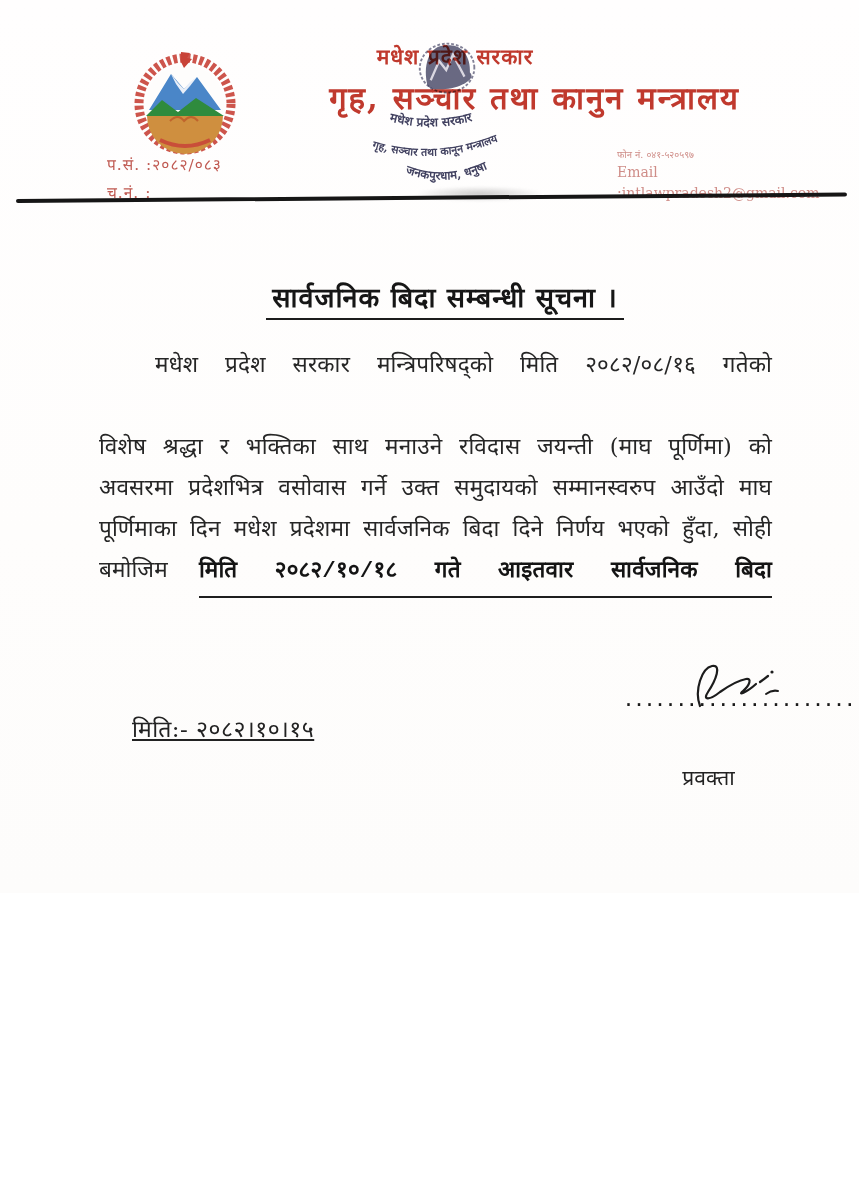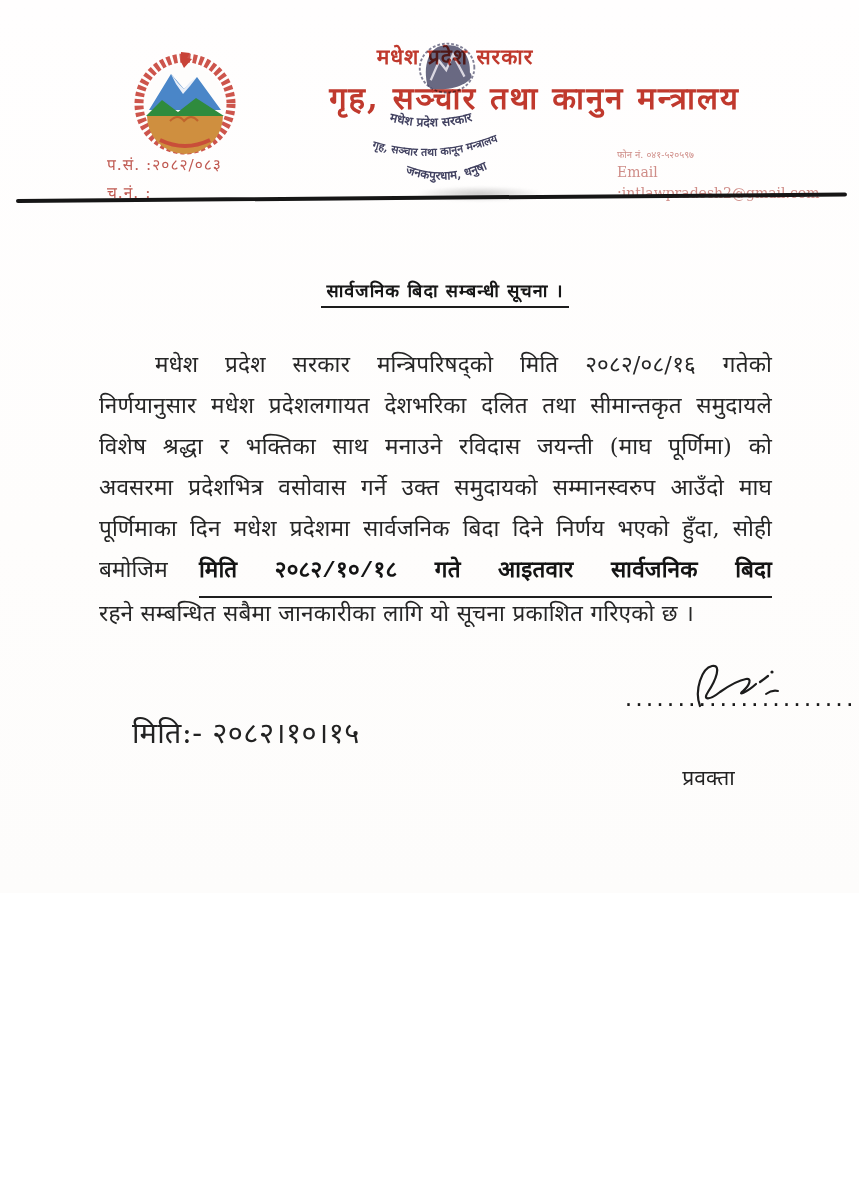--- a/index.html
+++ b/index.html
@@ -44,41 +44,41 @@
   }
   .smudge {
     position:absolute; left:415px; top:186px; width:130px; height:16px;
     background:radial-gradient(ellipse at center, rgba(110,110,110,.35), rgba(110,110,110,0) 70%);
     filter:blur(1px);
   }
 
   
   .title-wrap { position:absolute; left:30px; top:278px; width:830px; text-align:center; }
   .title-text {
-    font-size:18px; font-weight:700; color:#161616;
+    font-size:27px; font-weight:700; color:#161616;
     border-bottom:2.5px solid #1c1c1c; padding:0 6px 5px 6px; letter-spacing:1px;
   }
   .body-line {
     position:absolute; left:99px; width:673px; font-size:22.5px; color:#262626;
     text-align:justify; text-align-last:justify; white-space:nowrap; letter-spacing:.2px;
   }
   .body-line.last { text-align:left; text-align-last:left; }
   .bl1 { top:348px; padding-left:56px; }
   .bl2 { top:389px; }
   .bl3 { top:430px; }
   .bl4 { top:471px; }
   .bl5 { top:512px; }
   .bl6 { top:553px; }
   .bl7 { top:597px; }
   .emph {
     font-weight:700; border-bottom:2.5px solid #1e1e1e; padding-bottom:12px; color:#141414;font-family:Liberation Mono, monospace;
   }
 
   
-  .issue-date { position:absolute; left:132px; top:712px; font-size:29px; color:#222; letter-spacing:.5px; }
+  .issue-date { position:absolute; left:132px; top:712px; font-size:23px; color:#222; letter-spacing:.5px;text-decoration:underline; }
   .sig-scribble { position:absolute; left:686px; top:660px; width:110px; height:55px; }
   .sig-dots {
     position:absolute; left:624px; top:692px; width:170px; text-align:center;
     font-size:15px; font-weight:700; letter-spacing:1.5px; color:#1a1a1a;
     font-family:"DejaVu Sans Mono", monospace;
   }
   .sig-name { position:absolute; left:606px; top:726px; width:205px; text-align:center; font-size:21.5px; color:#222; }
   .sig-role { position:absolute; left:606px; top:763px; width:205px; text-align:center; font-size:21px; color:#222; }
 
   .corner-smudge {
@@ -131,29 +131,27 @@
   </svg>
 
   <div class="smudge"></div>
   <div class="divider"></div>
 
   <div class="title-wrap">
     <span class="title-text">सार्वजनिक बिदा सम्बन्धी सूचना ।</span>
   </div>
 
   <div class="body-line bl1">मधेश प्रदेश सरकार मन्त्रिपरिषद्को मिति २०८२/०८/१६ गतेको</div>
-  <div class="body-line bl2">निर्णयानुसार  मधेश प्रदेशलगायत देशभरिका दलित तथा सीमान्तकृत समुदायले</div>
   <div class="body-line bl3">विशेष श्रद्धा र भक्तिका साथ मनाउने रविदास जयन्ती (माघ पूर्णिमा) को</div>
   <div class="body-line bl4">अवसरमा प्रदेशभित्र वसोवास गर्ने उक्त समुदायको सम्मानस्वरुप आउँदो माघ</div>
   <div class="body-line bl5">पूर्णिमाका दिन मधेश प्रदेशमा सार्वजनिक बिदा दिने निर्णय भएको हुँदा, सोही</div>
   <div class="body-line bl6">
     <span>बमोजिम</span>
     <span class="emph">मिति २०८२/१०/१८ गते आइतवार सार्वजनिक बिदा</span>
   </div>
-  <div class="body-line bl7 last">रहने सम्बन्धित सबैमा जानकारीका लागि यो सूचना प्रकाशित गरिएको छ ।</div>
 
   <div class="issue-date">मिति:- २०८२।१०।१५</div>
 
   <svg class="sig-scribble" viewBox="0 0 110 55" aria-hidden="true">
     <path d="M14,46 C8,30 16,8 26,6 C36,4 30,20 22,32 C16,41 24,40 34,32 C44,25 54,20 60,19 C66,18 64,25 57,31 C51,36 60,33 70,24" fill="none" stroke="#1c1c1c" stroke-width="2.2" stroke-linecap="round"></path>
     <path d="M74,22 l8,-6" fill="none" stroke="#1c1c1c" stroke-width="2.2" stroke-linecap="round"></path>
     <path d="M80,34 c4,-3 8,-4 12,-3" fill="none" stroke="#1c1c1c" stroke-width="2" stroke-linecap="round"></path>
     <circle cx="86" cy="12" r="1.6" fill="#1c1c1c"></circle>
   </svg>
 

